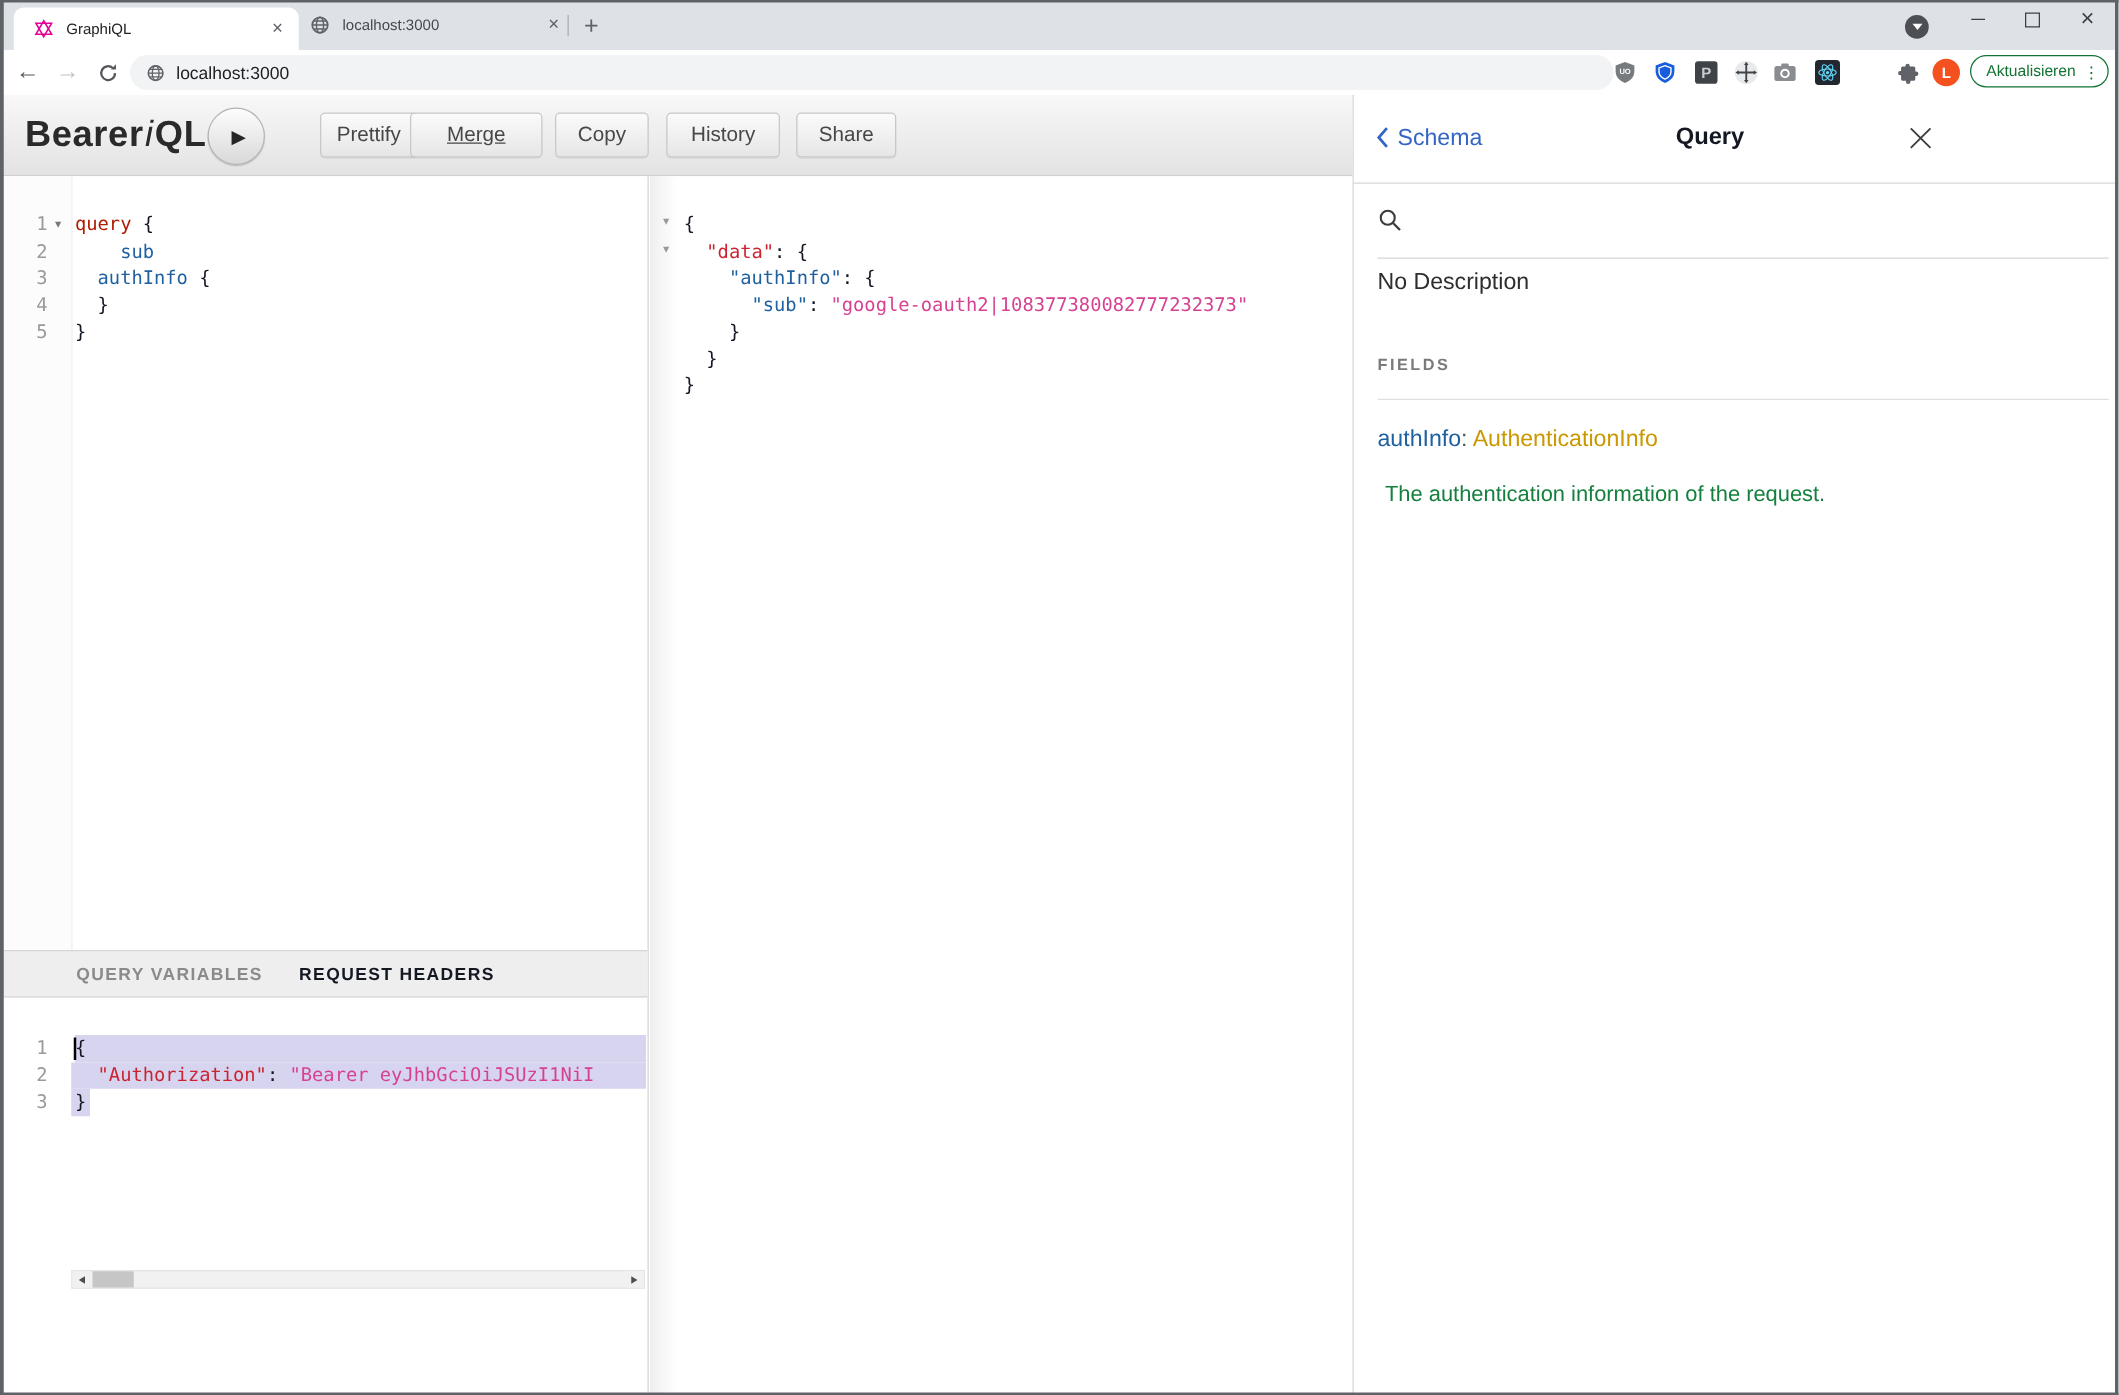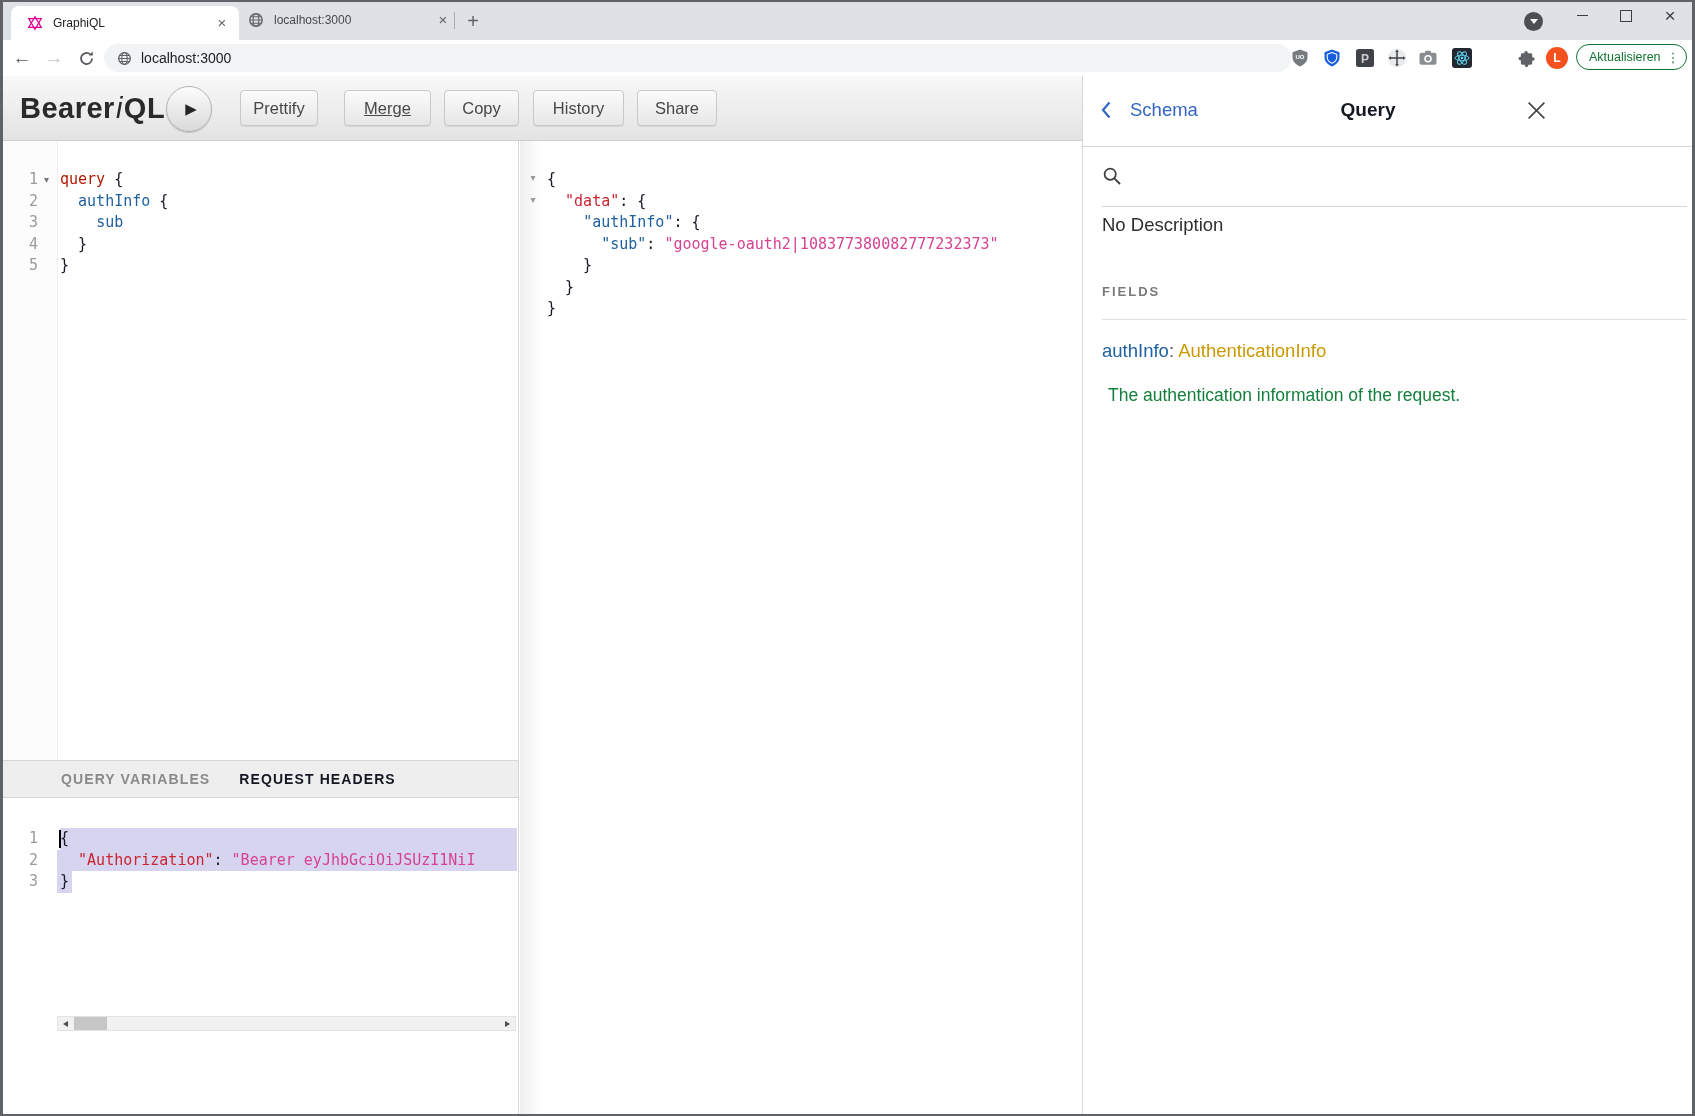--- a/index.html
+++ b/index.html
@@ -46,22 +46,22 @@
   .update-label{font-size:12.5px;color:#137333;flex:1;}
   .kebab{font-size:13px;color:#137333;}
 
   
   .topbar{position:absolute;left:0;top:76px;width:1082px;height:65px;background:linear-gradient(#f8f8f8,#e3e3e3);border-bottom:1px solid #cfcfcf;box-sizing:border-box;}
   .logo{position:absolute;left:20px;top:0;height:64px;line-height:64px;font-size:29px;font-weight:600;color:#2a2a2a;letter-spacing:.5px;}
   .logo em{font-weight:500;margin:0 1px;}
   .execute{position:absolute;left:166px;top:10px;width:46px;height:46px;border-radius:50%;border:1px solid #b3b3b3;background:linear-gradient(#fdfdfd,#d9d9d9);box-shadow:0 1px 1px rgba(0,0,0,.18);display:flex;align-items:center;justify-content:center;cursor:pointer;padding:0;}
   .play{font-size:15px;color:#262626;margin-left:4px;font-family:"DejaVu Sans",sans-serif;}
   .tbtn{position:absolute;top:14px;height:36px;border:1px solid #c8c8c8;border-radius:4px;background:linear-gradient(#fbfbfb,#e6e6e6);box-shadow:0 1px 0 rgba(0,0,0,.07);font-family:"Liberation Sans",sans-serif;font-size:16.5px;color:#474747;cursor:pointer;}
-  .tbtn.prettify{left:240px;width:78px;}
-  .tbtn.merge{left:344px;width:87px;text-decoration:underline;}
+  .tbtn.prettify{left:256px;width:78px;}
+  .tbtn.merge{left:328px;width:106px;text-decoration:underline;}
   .tbtn.copy{left:444px;width:75px;}
   .tbtn.history{left:533px;width:91px;}
   .tbtn.share{left:637px;width:80px;}
 
   
   .mono, .cm-line, .ln, .fold{font-family:"DejaVu Sans Mono","Liberation Mono",monospace;}
   .cm-line{height:21.5px;line-height:21.5px;font-size:15px;white-space:pre;color:#141823;position:relative;z-index:2;padding-left:3px;}
   .ln{display:inline-block;width:38px;text-align:right;color:#9a9a9a;font-size:15px;line-height:21.5px;}
   .gut-row{height:21.5px;display:flex;}
   .fold{width:17px;text-align:center;font-size:10px;line-height:21.5px;color:#777;cursor:pointer;font-family:"DejaVu Sans",sans-serif;}
@@ -104,21 +104,21 @@
   
   .result-pane{position:absolute;left:520px;top:141px;width:561px;height:975px;background:linear-gradient(to right,#efefef 0,#ffffff 22px);}
   .result-fold{position:absolute;left:6px;width:14px;text-align:center;font-size:10px;color:#999;z-index:2;cursor:pointer;font-family:"DejaVu Sans",sans-serif;}
   .rf1{top:31px;}
   .rf2{top:52.5px;}
   .result-code{position:absolute;left:24px;top:28px;right:0;overflow:hidden;}
 
   
   .docs{position:absolute;left:1082px;top:76px;width:613px;height:1040px;background:#fff;border-left:1px solid #d6d6d6;box-sizing:border-box;}
   .doc-header{position:absolute;left:0;top:0;right:0;height:70px;border-bottom:1px solid #d6d6d6;}
-  .doc-back{position:absolute;left:18px;top:23px;display:flex;align-items:center;gap:19px;color:#3366c4;font-size:18.5px;cursor:pointer;text-decoration:none;}
+  .doc-back{position:absolute;left:18px;top:23px;display:flex;align-items:center;gap:7px;color:#3366c4;font-size:18.5px;cursor:pointer;text-decoration:none;}
   .doc-title{position:absolute;left:0;top:23px;width:570px;text-align:center;font-size:19px;font-weight:bold;color:#141823;}
   .doc-close{position:absolute;left:443px;top:24px;width:21px;height:21px;cursor:pointer;}
   .doc-search{position:absolute;left:19px;top:70px;right:8px;height:60px;border-bottom:1px solid #d6d6d6;display:flex;align-items:center;gap:9px;}
   .doc-search input{border:none;outline:none;font-size:19px;color:#333;flex:1;font-family:"Liberation Sans",sans-serif;background:transparent;}
   .doc-search input::placeholder{color:#8e8e8e;}
   .no-desc{position:absolute;left:19px;top:138px;font-size:18.5px;color:#2e2e2e;}
   .fields-label{position:absolute;left:19px;top:208px;font-size:13px;font-weight:bold;letter-spacing:2px;color:#7a7a7a;}
   .doc-divider{position:absolute;left:19px;top:243px;right:8px;height:1px;background:#e0e0e0;}
   .field-row{position:absolute;left:19px;top:264px;font-size:18.5px;}
   .fname{color:#1F61A0;cursor:pointer;text-decoration:none;}
@@ -276,22 +276,22 @@
         </div>
       <div class="gut-row">
           <span class="ln">4</span>
         </div>
       <div class="gut-row">
           <span class="ln">5</span>
         </div>
     </div>
     <div class="cm-code">
       <div class="cm-line"><span class="tok-kw">query</span><span class="tok-pn"> {</span></div>
+      <div class="cm-line"><span class="tok-ws">    </span><span class="tok-prop">sub</span></div>
       <div class="cm-line"><span class="tok-ws">  </span><span class="tok-prop">authInfo</span><span class="tok-pn"> {</span></div>
-      <div class="cm-line"><span class="tok-ws">    </span><span class="tok-prop">sub</span></div>
       <div class="cm-line"><span class="tok-pn">  }</span></div>
       <div class="cm-line"><span class="tok-pn">}</span></div>
     </div>
   </div>
 
   <div class="varpanel">
     <div class="vartabs">
       <span class="vtab">QUERY VARIABLES</span>
       <span class="vtab active">REQUEST HEADERS</span>
     </div>

